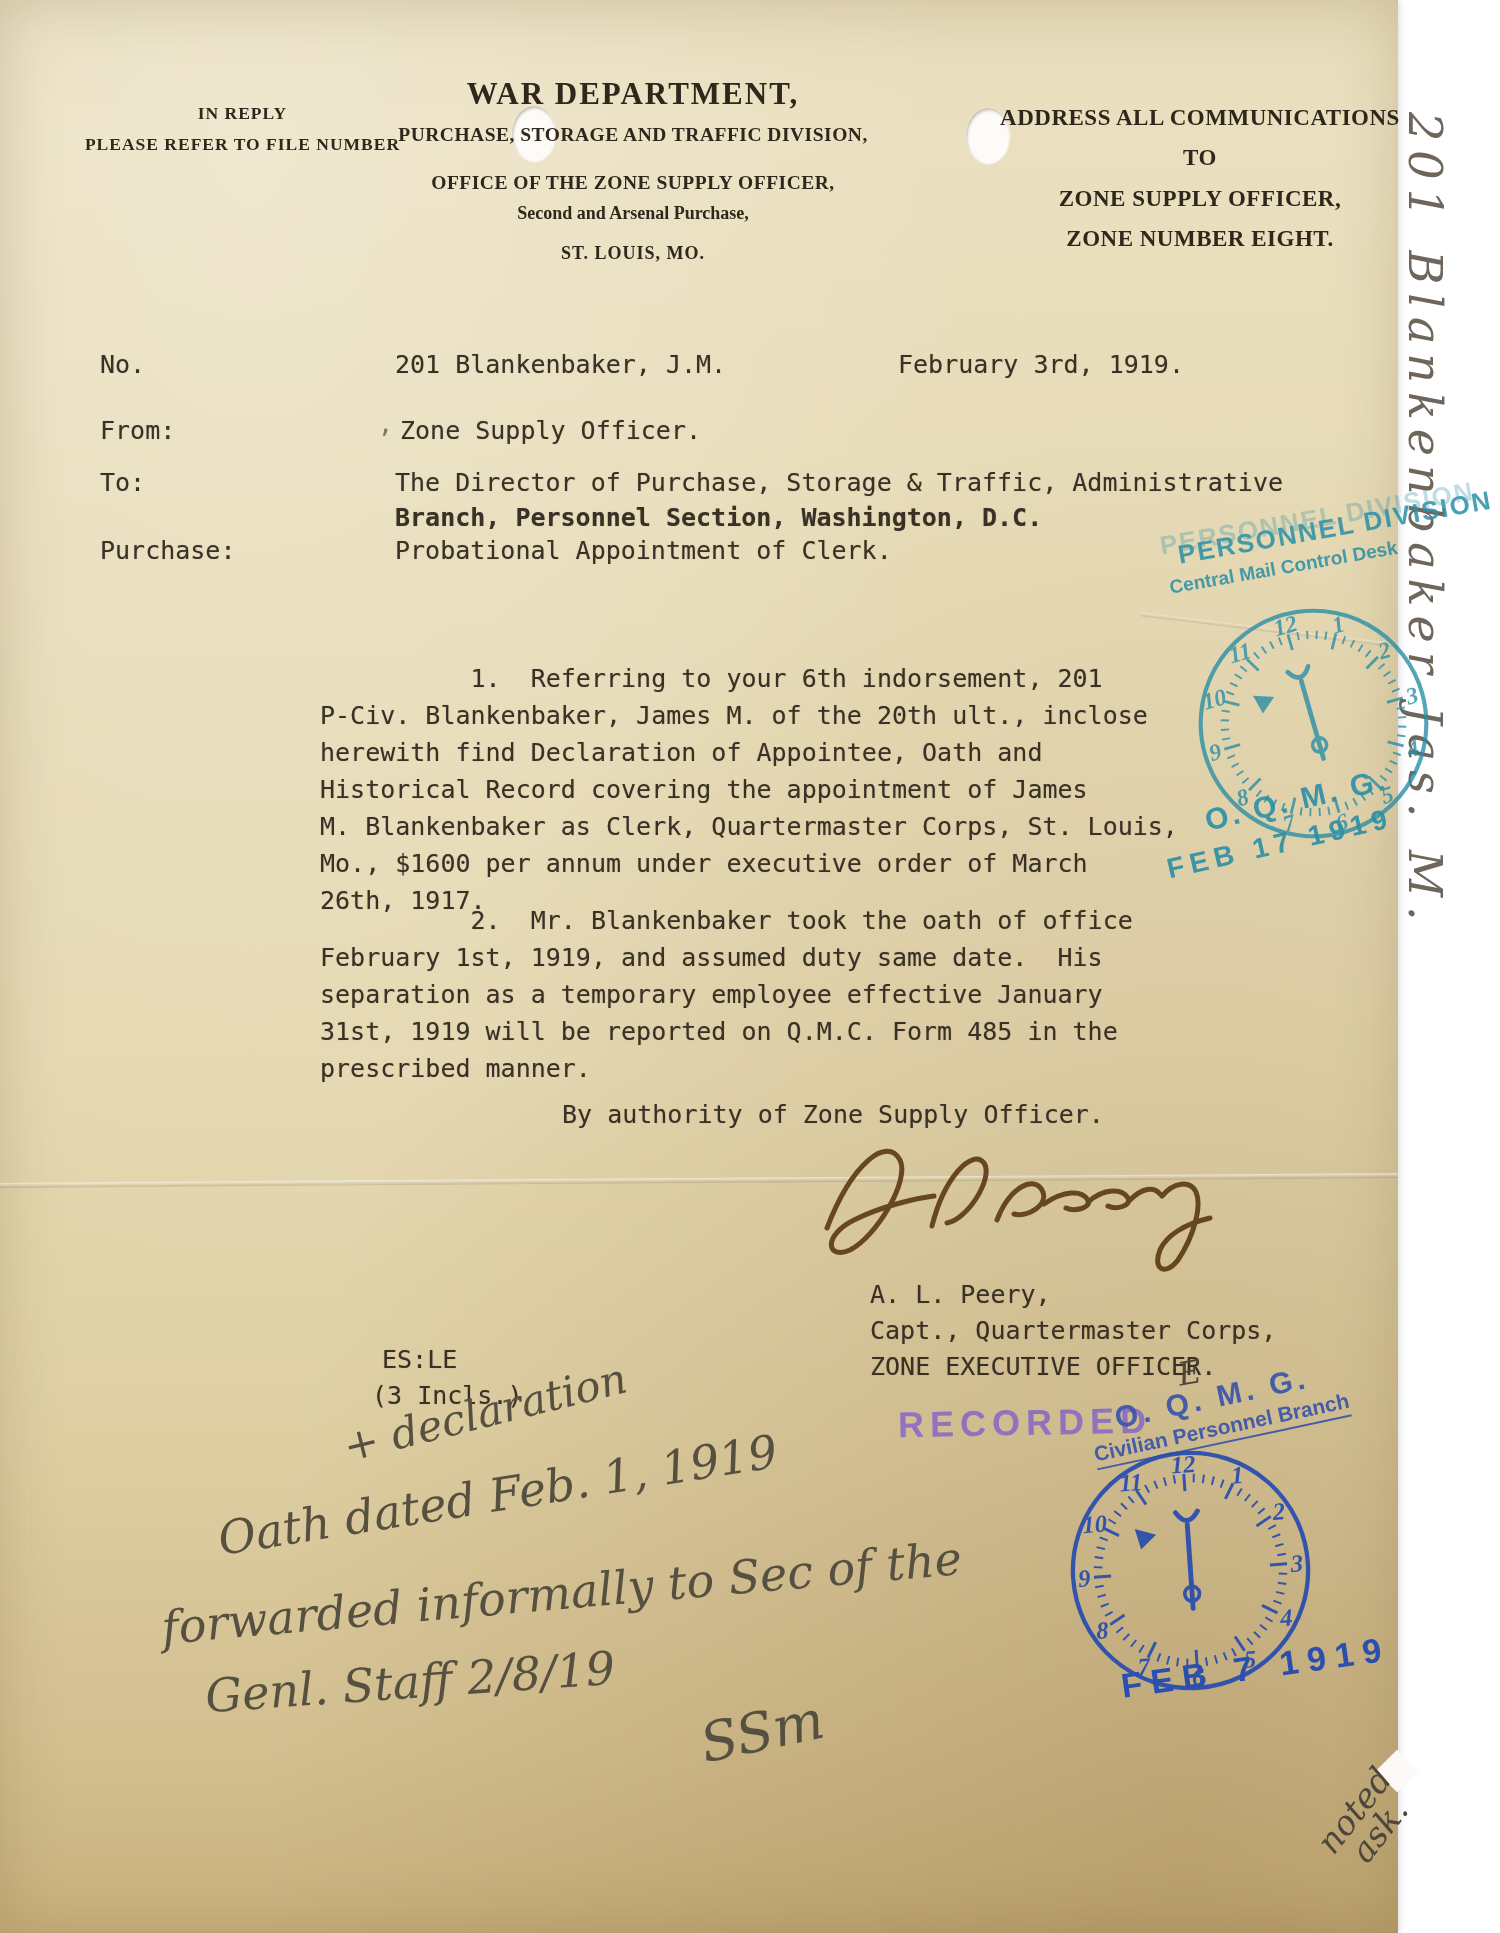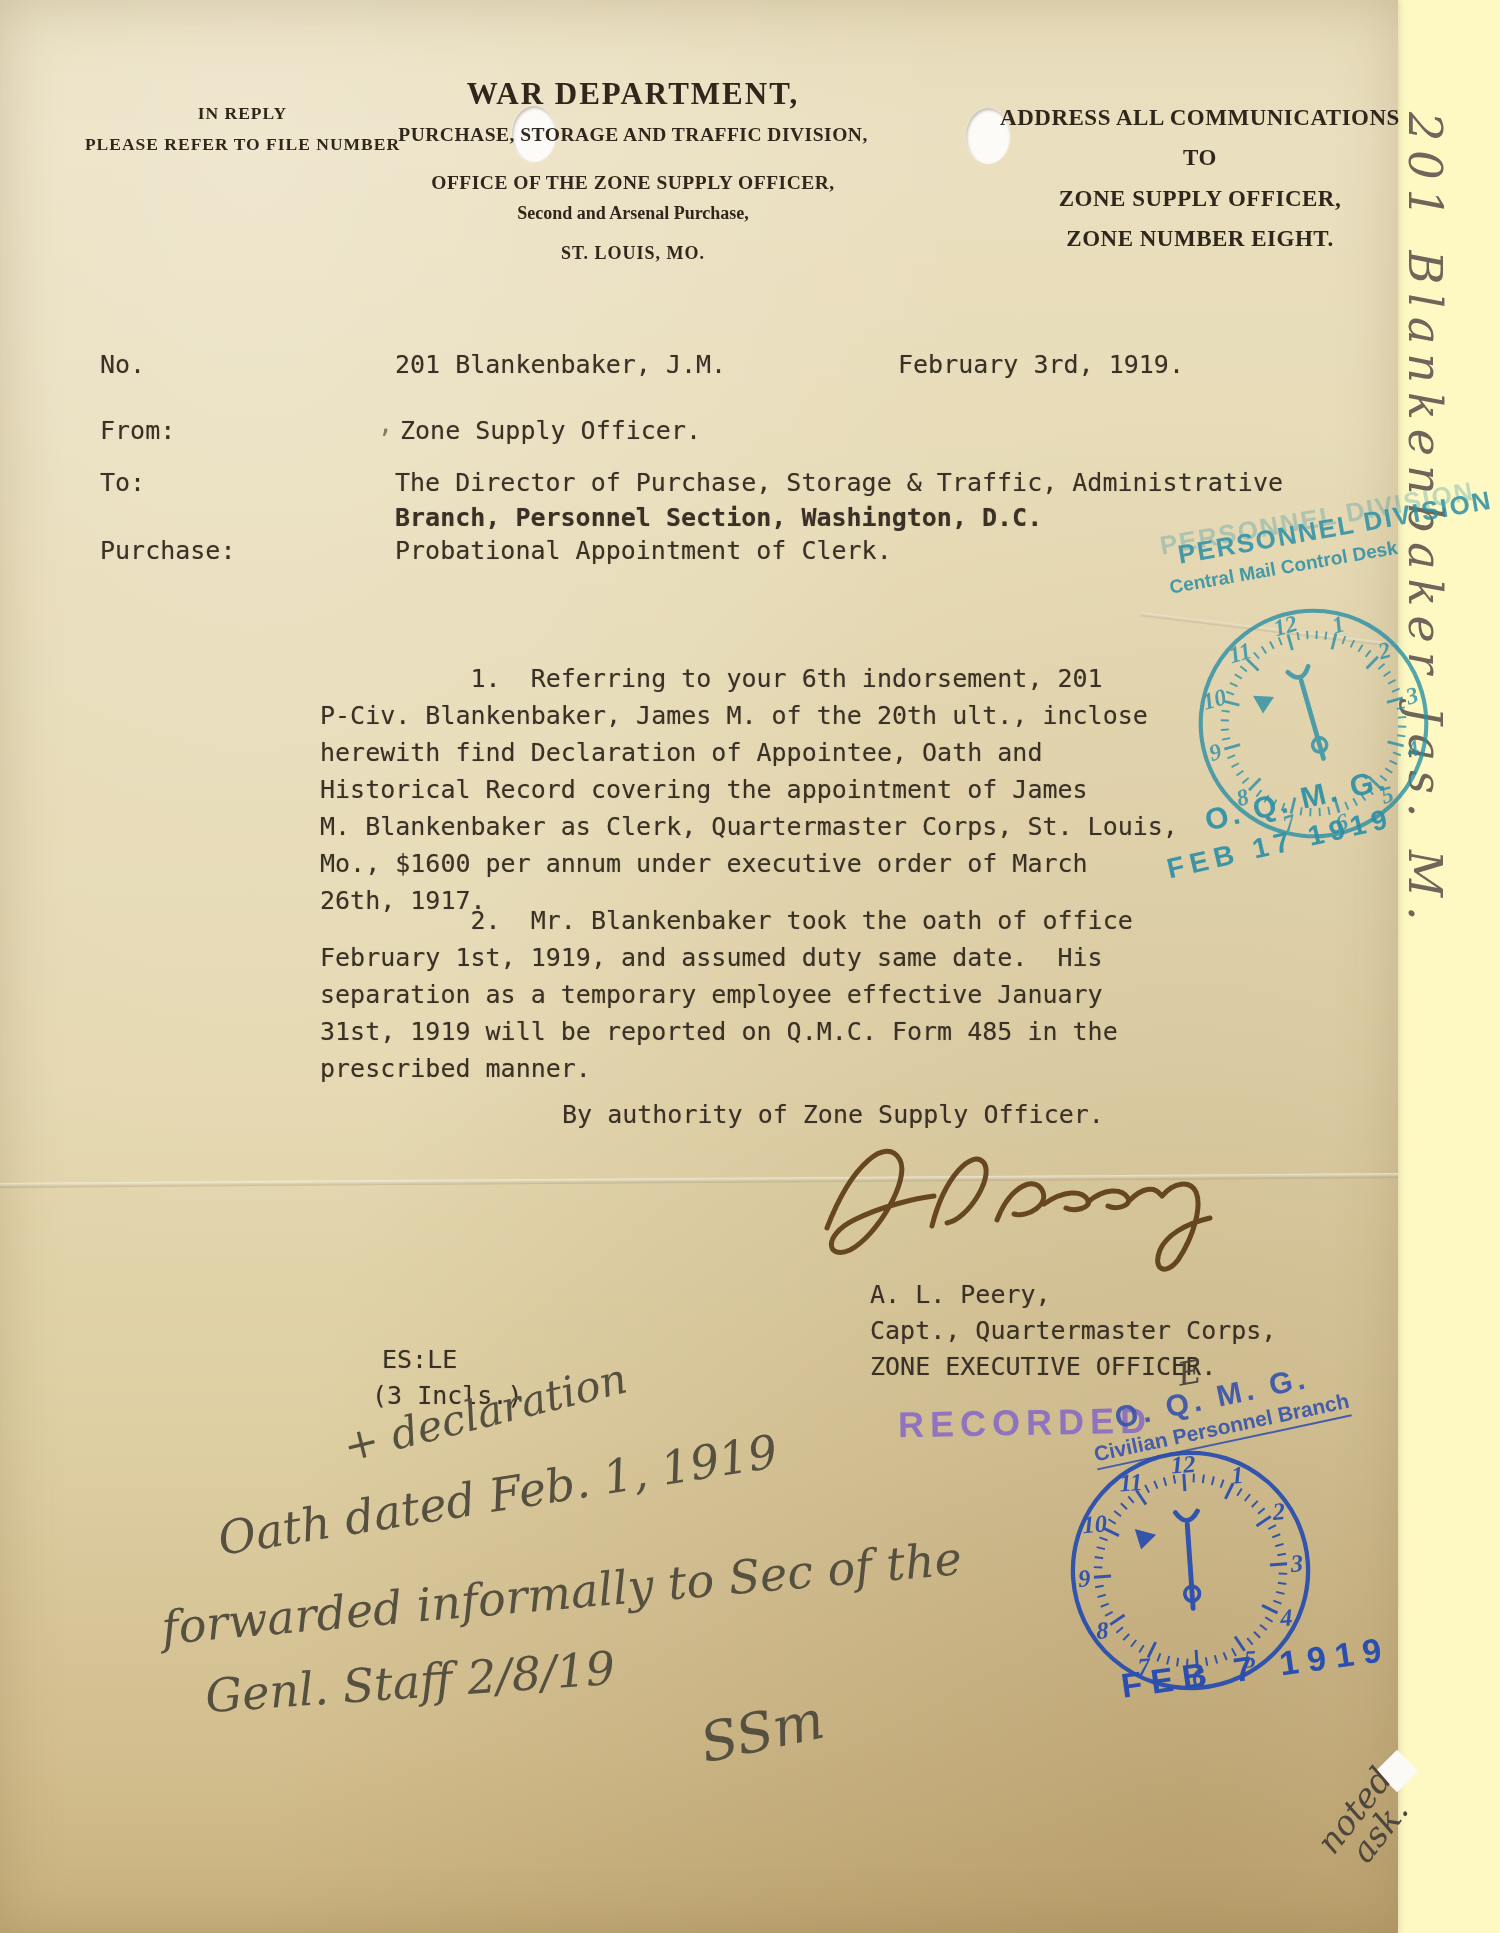--- a/index.html
+++ b/index.html
@@ -1,16 +1,16 @@
 <!DOCTYPE html>
 <html><head>
 <meta charset="utf-8">
 <style>
   html,body{margin:0;padding:0;background:#e9e7e0;}
-  #page{position:relative;width:1500px;height:1933px;background:#fef9c3;overflow:hidden;
+  #page{position:relative;width:1500px;height:1933px;background:#ffffff;overflow:hidden;
         font-family:"Liberation Serif",serif;}
   
   #paper{position:absolute;left:0;top:0;width:1398px;height:1933px;
          background:
            radial-gradient(ellipse at 18% 8%, rgba(255,255,255,.25), rgba(255,255,255,0) 45%),
            radial-gradient(ellipse at 85% 95%, rgba(140,105,55,.28), rgba(140,105,55,0) 55%),
            linear-gradient(180deg,#e7dcba 0%,#eadfbf 7%,#e7dbb6 30%,#e5d8b1 55%,#decfa3 74%,#d3bf90 90%,#c8b17d 100%);
          box-shadow:inset 0 0 60px rgba(120,95,50,.25), 2px 0 6px rgba(0,0,0,.12);}
   .crease{position:absolute;pointer-events:none;}
   .hole{position:absolute;width:44px;height:56px;border-radius:50%;background:#fcfbf7;

